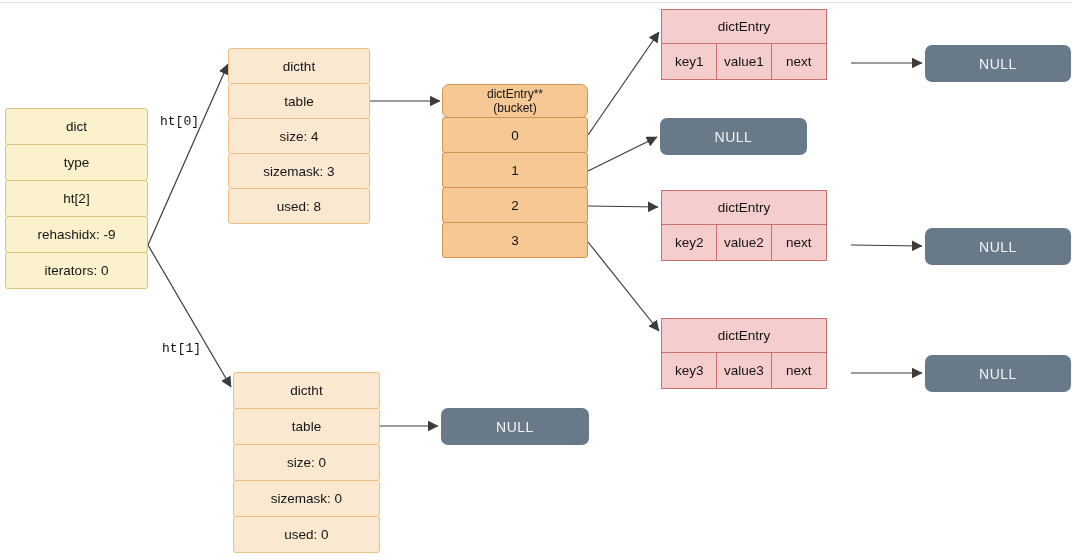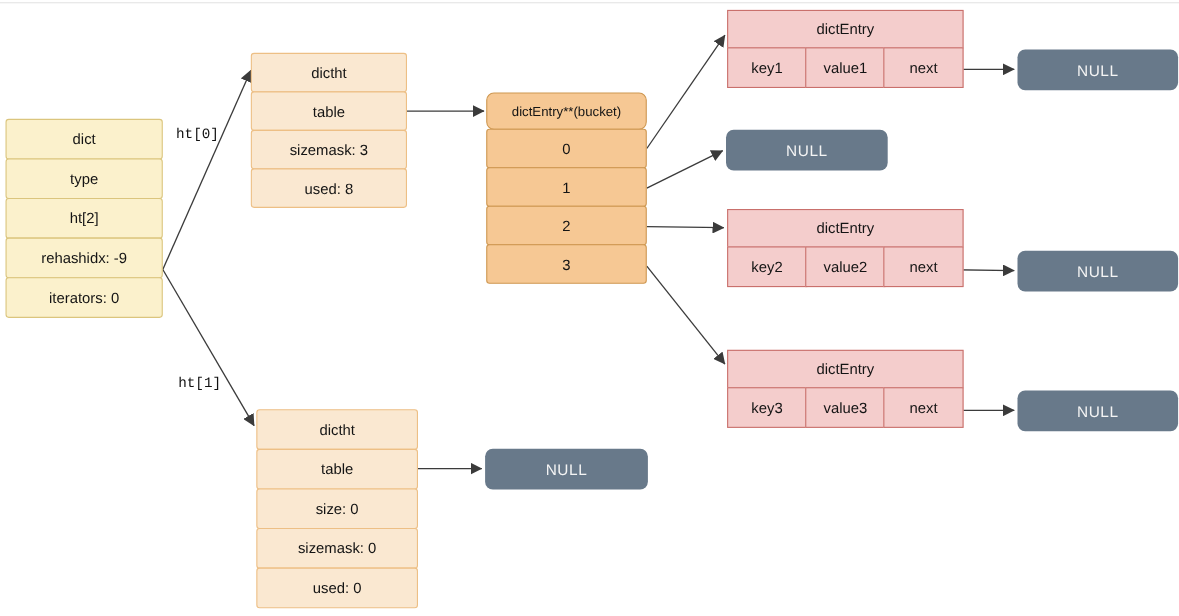--- a/index.html
+++ b/index.html
@@ -22,26 +22,26 @@
   }
   .row:first-child { margin-top:0; }
   .yellow .row { background:var(--yellow-fill,#FBF1CC); border-color:var(--yellow-stroke,#DBC57D); }
   .peach  .row { background:var(--peach-fill,#FAE8D1);  border-color:var(--peach-stroke,#EDBF85); }
   .stack.w143 { width:143px; } .stack.w142 { width:142px; } .stack.w147 { width:147px; }
   .h37 .row { height:37px; } .h36 .row { height:36px; }
 
   .bucket { position:absolute; left:442px; top:84px; width:146px; }
   .bucket .row { background:var(--orange-fill,#F6C894); border-color:var(--orange-stroke,#CE9750); height:36px; }
   .bucket-header {
-    box-sizing:border-box; display:flex; flex-direction:row; align-items:center;
+    box-sizing:border-box; display:flex; flex-direction:column; align-items:center;
     justify-content:center; border:1px solid var(--orange-stroke,#CE9750); border-radius:7px;
     background:var(--orange-fill,#F6C894); height:34px; font-size:12px; line-height:14px;
   }
 
-  .entry { position:absolute; left:661px; width:215px; font-size:13.5px; }
+  .entry { position:absolute; left:661px; width:166px; font-size:13.5px; }
   .entry-header {
     box-sizing:border-box; height:35px; background:var(--pink-fill,#F4CDCC);
     border:1.5px solid var(--pink-stroke,#C9706C);
     display:flex; align-items:center; justify-content:center;
   }
   .entry-cells { display:flex; height:37px; margin-top:-1.5px; }
   .entry-cells .cell {
     box-sizing:border-box; flex:1; background:var(--pink-fill,#F4CDCC);
     border:1.5px solid var(--pink-stroke,#C9706C);
     display:flex; align-items:center; justify-content:center;
@@ -89,20 +89,21 @@
     <div class="row">dict</div>
     <div class="row">type</div>
     <div class="row">ht[2]</div>
     <div class="row">rehashidx: -9</div>
     <div class="row">iterators: 0</div>
   </div>
 
   <div class="stack peach w142 h36" style="left:228px; top:48px;">
     <div class="row">dictht</div>
     <div class="row">table</div>
+    <div class="row">size: 4</div>
     <div class="row">sizemask: 3</div>
     <div class="row">used: 8</div>
   </div>
 
   <div class="bucket">
     <div class="bucket-header">
       <span>dictEntry**</span>
       <span>(bucket)</span>
     </div>
     <div class="row">0</div>

